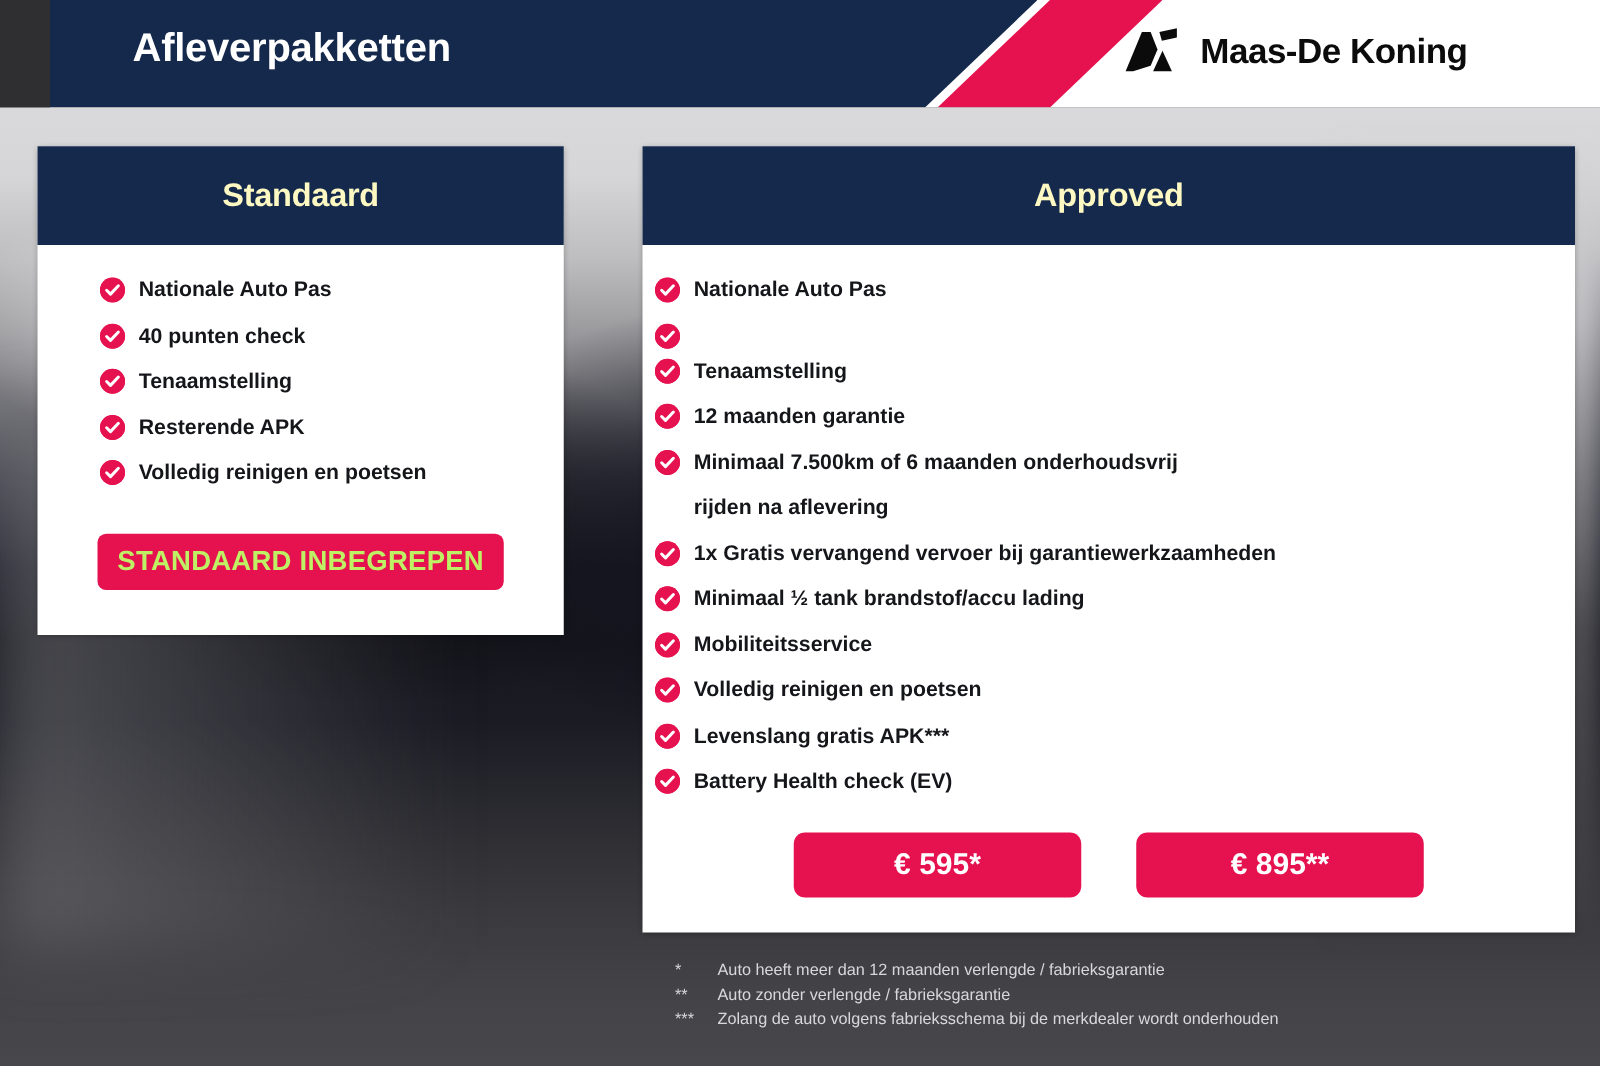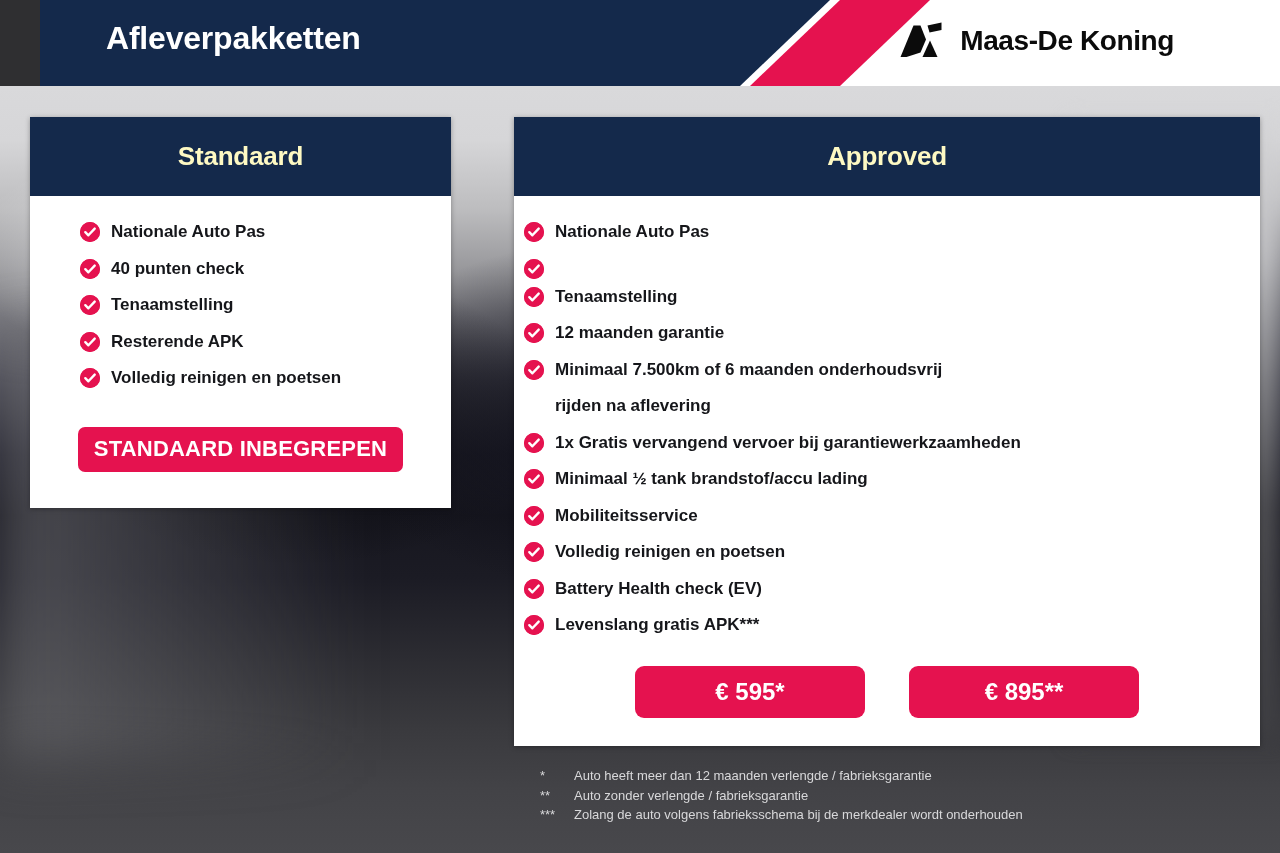--- a/index.html
+++ b/index.html
@@ -166,21 +166,21 @@
   .feature-text .cont { display: block; }
 
   
   .std-cta-wrap { padding: 30px 48px 36px 48px; }
   .std-cta {
     width: 100%;
     height: 45px;
     border: none;
     border-radius: 7px;
     background: #e5124f;
-    color: #ffffff;
+    color: #bef264;
     font-family: "Liberation Sans", sans-serif;
     font-size: 22px;
     font-weight: bold;
     letter-spacing: 0.2px;
     cursor: pointer;
   }
 
   
   .price-row {
     display: flex;
@@ -384,30 +384,30 @@
           </span>
           <span class="feature-text">Volledig reinigen en poetsen</span>
         </li>
         <li>
           <span class="check">
             <svg viewBox="0 0 20 20">
                 <circle cx="10" cy="10" r="10" fill="#e5124f"></circle>
                 <path d="M5.3 10.2 L8.4 13.3 L14.7 6.6" fill="none" stroke="#fff" stroke-width="2.4" stroke-linecap="round" stroke-linejoin="round"></path>
               </svg>
           </span>
+          <span class="feature-text">Levenslang gratis APK***</span>
+        </li>
+        <li>
+          <span class="check">
+            <svg viewBox="0 0 20 20">
+                <circle cx="10" cy="10" r="10" fill="#e5124f"></circle>
+                <path d="M5.3 10.2 L8.4 13.3 L14.7 6.6" fill="none" stroke="#fff" stroke-width="2.4" stroke-linecap="round" stroke-linejoin="round"></path>
+              </svg>
+          </span>
           <span class="feature-text">Battery Health check (EV)</span>
-        </li>
-        <li>
-          <span class="check">
-            <svg viewBox="0 0 20 20">
-                <circle cx="10" cy="10" r="10" fill="#e5124f"></circle>
-                <path d="M5.3 10.2 L8.4 13.3 L14.7 6.6" fill="none" stroke="#fff" stroke-width="2.4" stroke-linecap="round" stroke-linejoin="round"></path>
-              </svg>
-          </span>
-          <span class="feature-text">Levenslang gratis APK***</span>
         </li>
       </ul>
       <div class="price-row">
         <button class="price-btn">€ 595*</button>
         <button class="price-btn">€ 895**</button>
       </div>
     </div>
   </div>
 
   <div class="footnotes">

